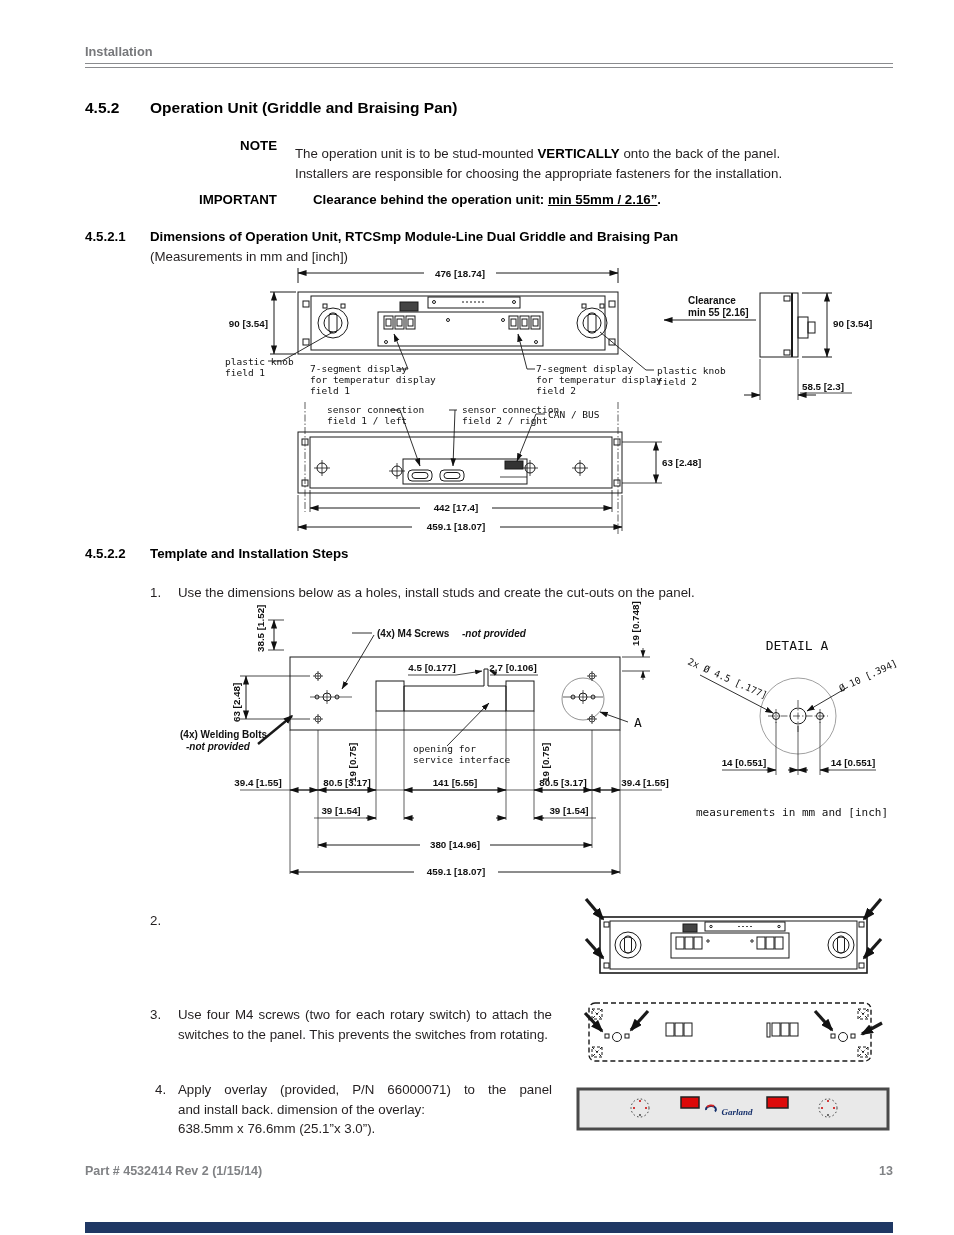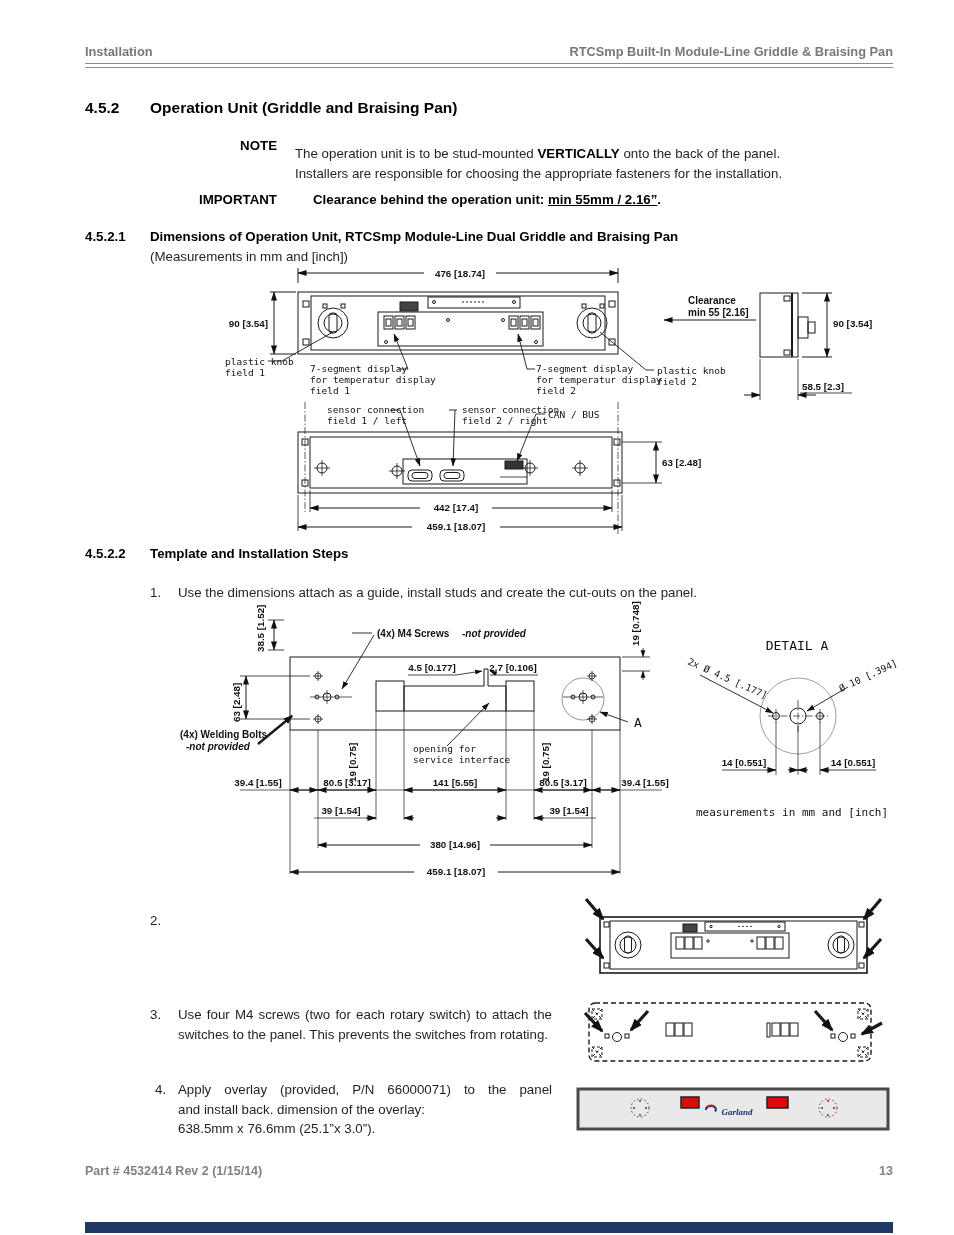--- a/index.html
+++ b/index.html
@@ -31,21 +31,20 @@
   .lbl-b{font:bold 10px "Liberation Sans",sans-serif;fill:#111;}
   .lbl-bi{font:italic bold 10px "Liberation Sans",sans-serif;fill:#111;}
   .brandtxt{font:italic bold 9px "Liberation Serif",serif;fill:#16306b;}
 </style>
 </head>
 <body>
 
 <div class="page">
 
   <div class="abs hdr" style="left:85px;top:44px;">Installation</div>
-  <div class="abs hdr" style="left:393px;top:44px;width:500px;text-align:right;">RTCSmp Built-In Module-Line Griddle &amp; Braising Pan</div>
   <div class="abs rule"></div>
 
   <div class="abs h1num">4.5.2</div>
   <div class="abs h1title">Operation Unit (Griddle and Braising Pan)</div>
 
   <div class="abs tag" style="top:136px;">NOTE</div>
   <div class="abs bodytxt" style="left:295px;top:144px;width:545px;">
     <span>The operation unit is to be stud-mounted </span><span class="boldtxt">VERTICALLY</span><span> onto the back of the panel.</span><br>
     <span>Installers are responsible for choosing the appropriate fasteners for the installation.</span>
   </div>
@@ -56,21 +55,21 @@
   </div>
 
   <div class="abs h2num" style="top:229px;">4.5.2.1</div>
   <div class="abs h2title" style="top:229px;">Dimensions of Operation Unit, RTCSmp Module-Line Dual Griddle and Braising Pan</div>
   <div class="abs bodytxt" style="left:150px;top:247px;">(Measurements in mm and [inch])</div>
 
   <div class="abs h2num" style="top:546px;">4.5.2.2</div>
   <div class="abs h2title" style="top:546px;">Template and Installation Steps</div>
 
   <div class="abs bodytxt stepnum" style="left:150px;top:583px;">1.</div>
-  <div class="abs bodytxt" style="left:178px;top:583px;width:640px;">Use the dimensions attach as a guide, install studs and create the cut-outs on the panel.</div>
+  <div class="abs bodytxt" style="left:178px;top:583px;width:640px;">Use the dimensions below as a holes, install studs and create the cut-outs on the panel.</div>
 
   <div class="abs bodytxt stepnum" style="left:150px;top:911px;">2.</div>
 
   <div class="abs bodytxt stepnum" style="left:150px;top:1005px;">3.</div>
   <div class="abs bodytxt steptxt just" style="top:1005px;">Use four M4 screws (two for each rotary switch) to attach the switches to the panel. This prevents the switches from rotating.</div>
 
   <div class="abs bodytxt stepnum" style="left:155px;top:1080px;">4.</div>
   <div class="abs bodytxt steptxt" style="top:1080px;">
     <div class="justforce">Apply overlay (provided, P/N 66000071) to the panel</div>
     <div>and install back. dimension of the overlay:</div>

